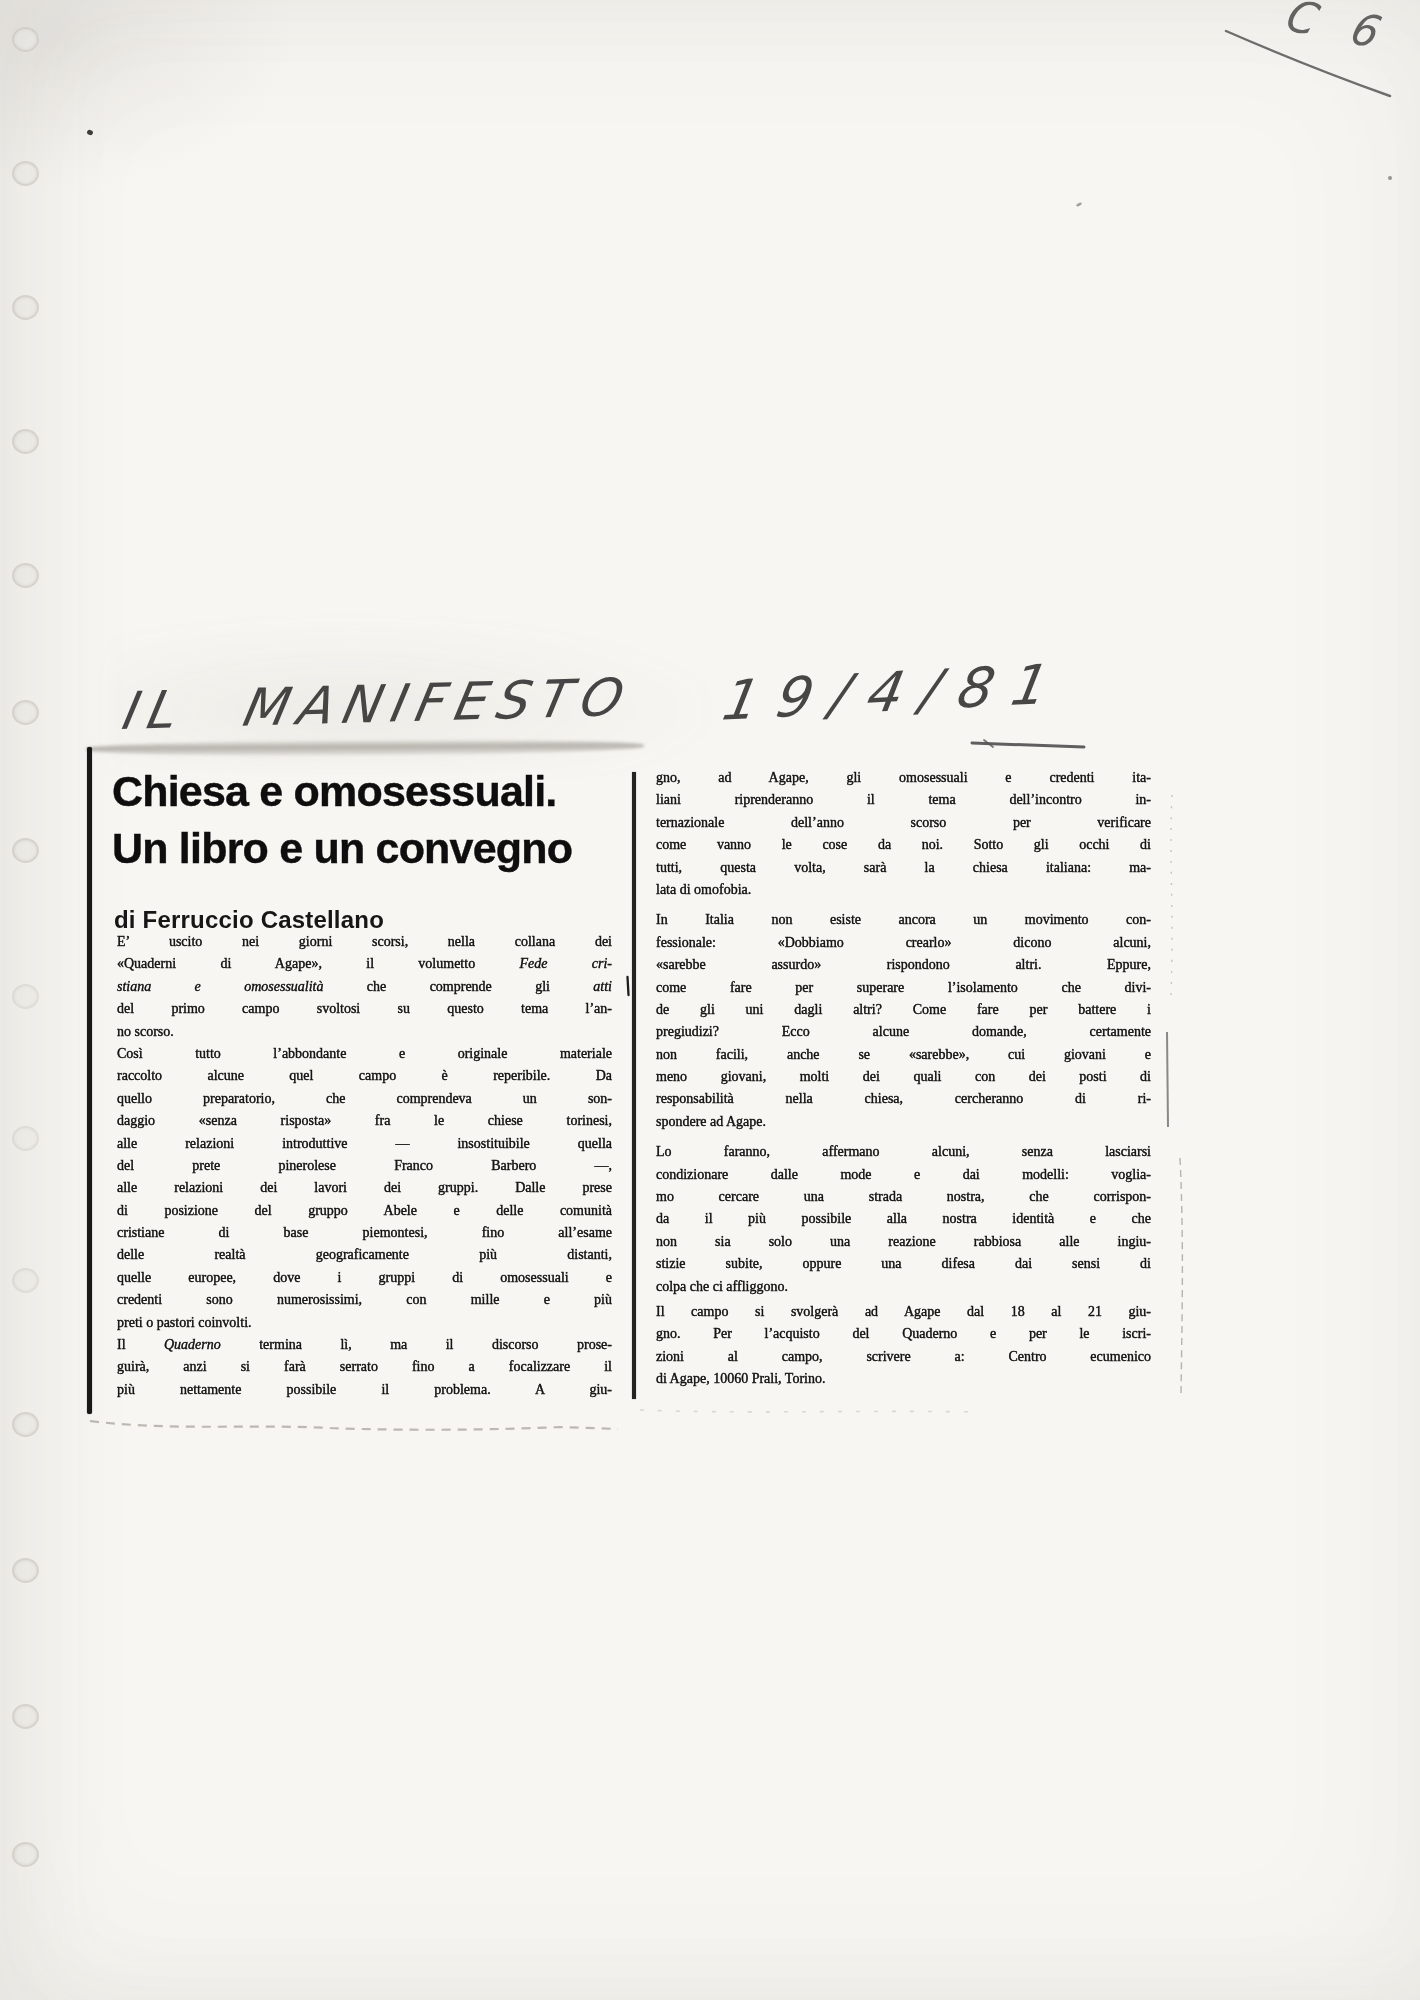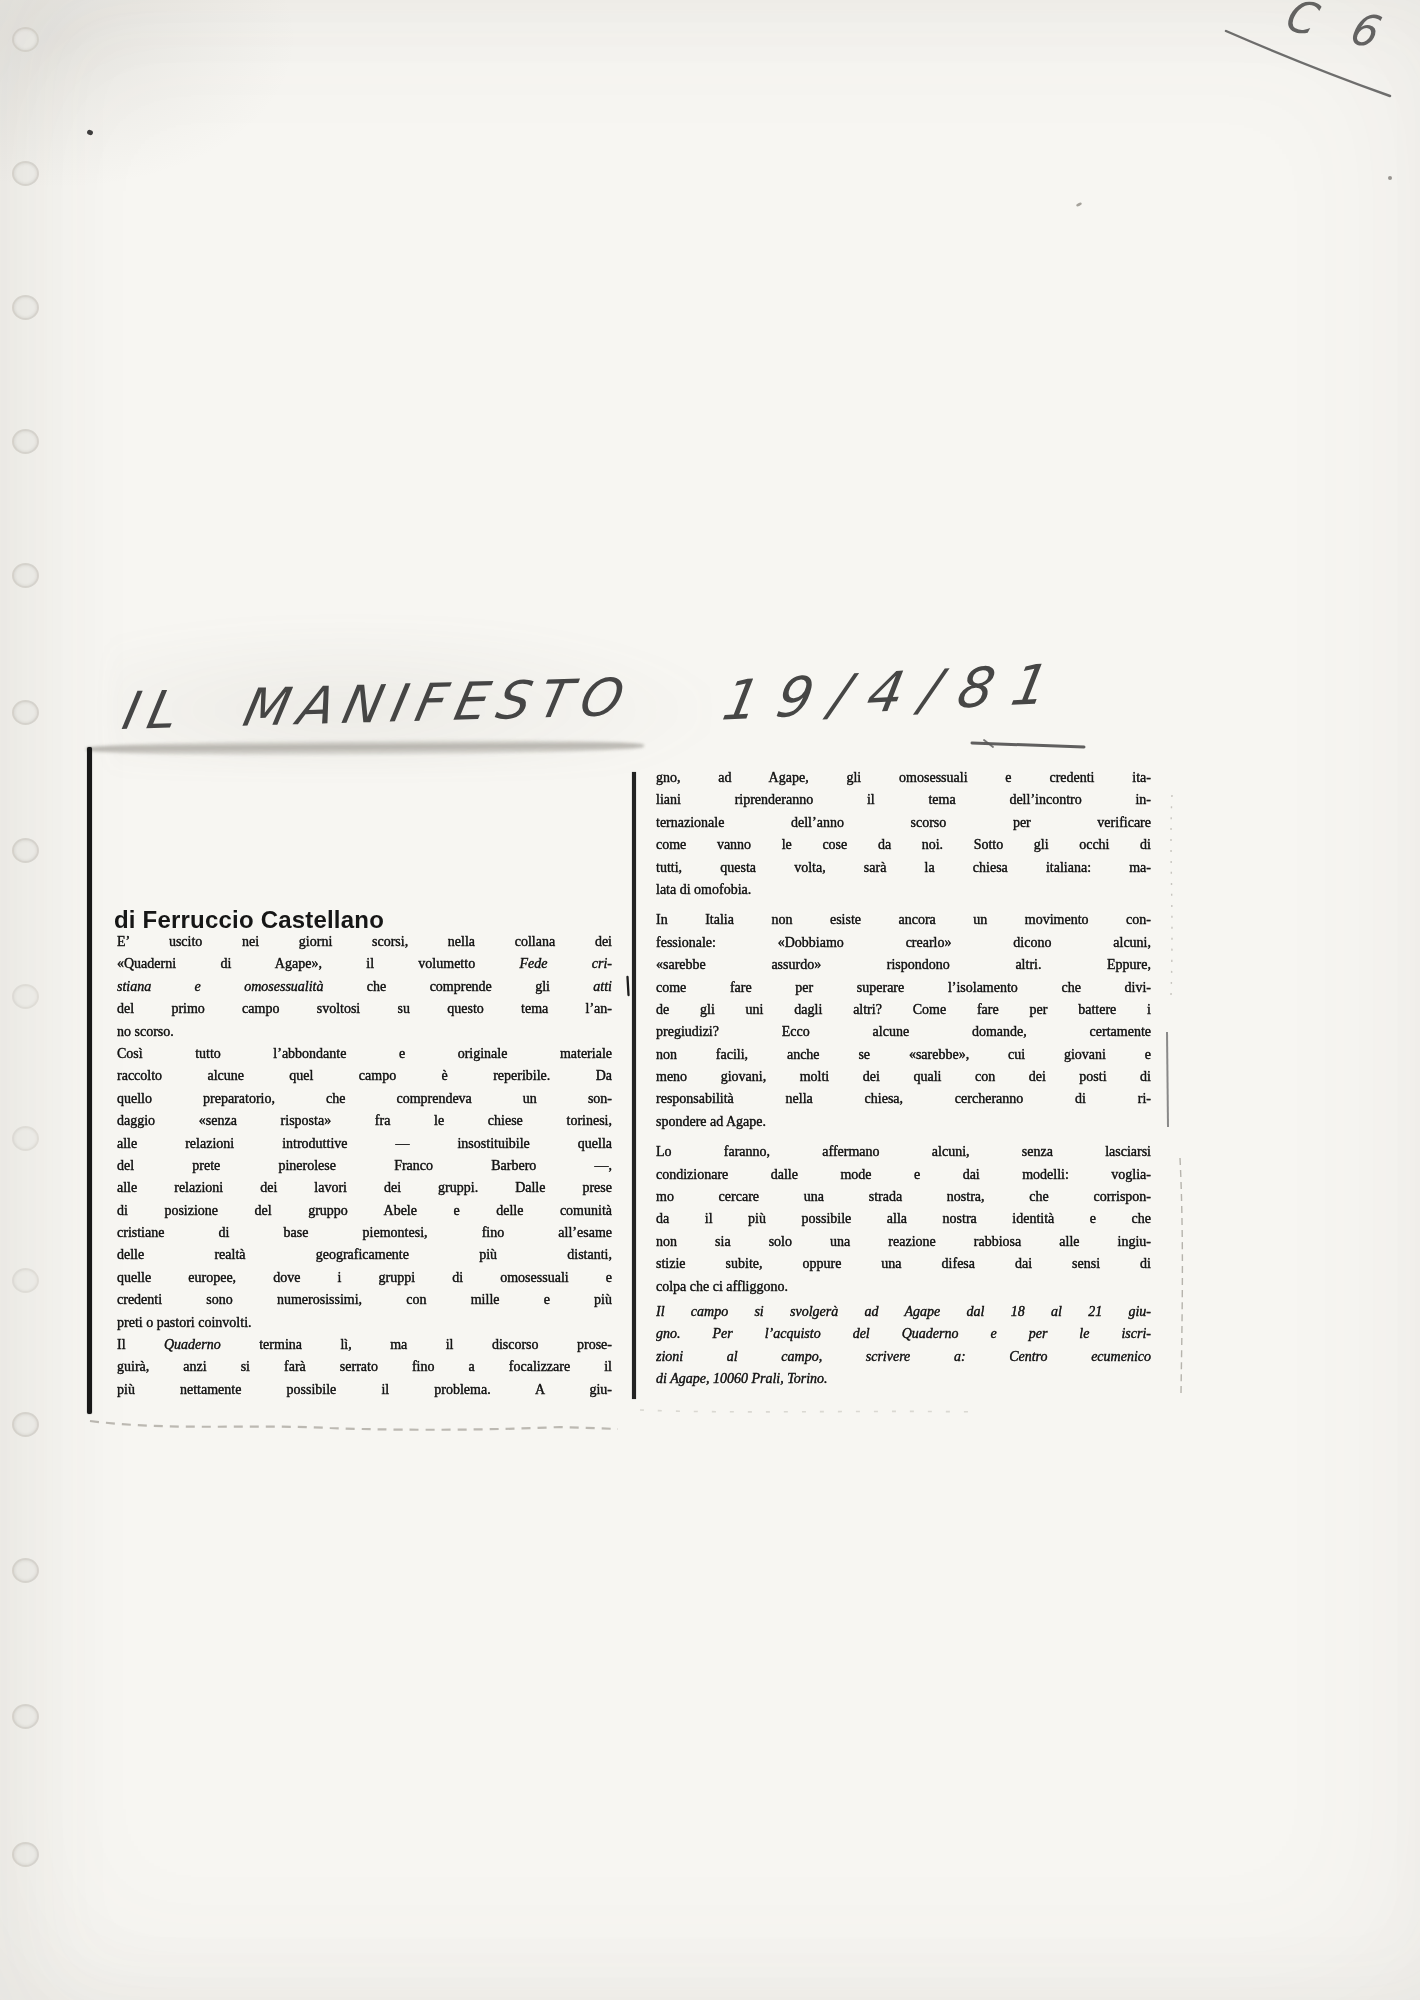--- a/index.html
+++ b/index.html
@@ -81,21 +81,21 @@
     position:absolute;width:495px;color:#151515;
     font-size:14px;
     -webkit-text-stroke:.32px #1a1a1a;
     text-shadow:0 0 .4px rgba(20,20,20,.55);
   }
   .col-left{left:117px;top:931px;}
   .col-right{left:656px;top:767px;}
   .para{margin:0;}
   .col-right .para{margin-top:8px;}
   .col-right .para:first-child{margin-top:0;}
-  .col-right .para:last-child{margin-top:3px;font-style:italic;}
+  .col-right .para:last-child{margin-top:3px;}
   .tline{
     height:22.4px;line-height:22.4px;overflow:hidden;
     text-align:justify;text-align-last:justify;
   }
   .tline.lastline{text-align-last:left;}
   .tline i{font-style:italic;}
 
   .overlay{position:absolute;left:0;top:0;pointer-events:none;}
 </style>
 </head>
@@ -129,20 +129,24 @@
 
   <div class="corner-mark">C 6</div>
 
   <div class="hand-title">IL MANIFESTO</div>
   <div class="hand-date">19/4/81</div>
 
   <div class="clip-top-smudge"></div>
   <div class="rule-left"></div>
   <div class="rule-divider"></div>
 
+  <h1 class="headline">
+      <span style="display:block">Chiesa e omosessuali.</span>
+      <span style="display:block">Un libro e un convegno</span>
+    </h1>
 
   <div class="byline">di Ferruccio Castellano</div>
 
   <div class="col col-left">
       <div class="para">
         <div class="tline">E’ uscito nei giorni scorsi, nella collana dei</div>
         <div class="tline">«Quaderni di Agape», il volumetto <i>Fede cri-</i></div>
         <div class="tline"><i>stiana e omosessualità</i> che comprende gli <i>atti</i></div>
         <div class="tline">del primo campo svoltosi su questo tema l’an-</div>
         <div class="tline lastline">no scorso.</div>

